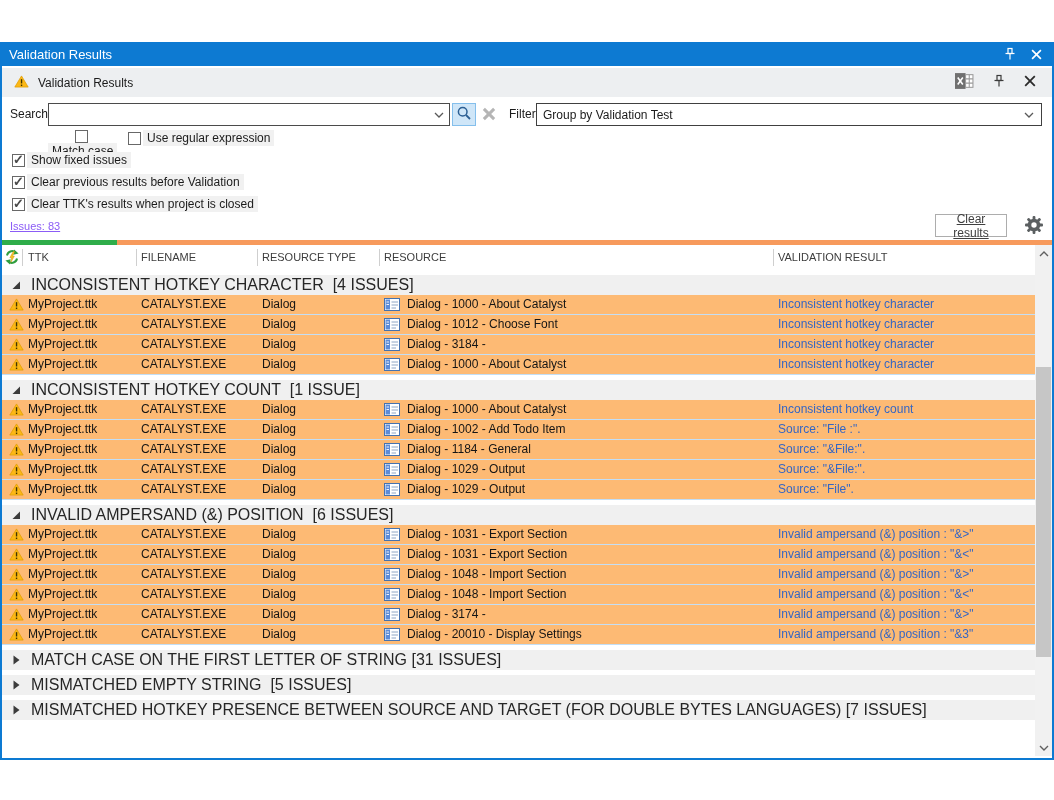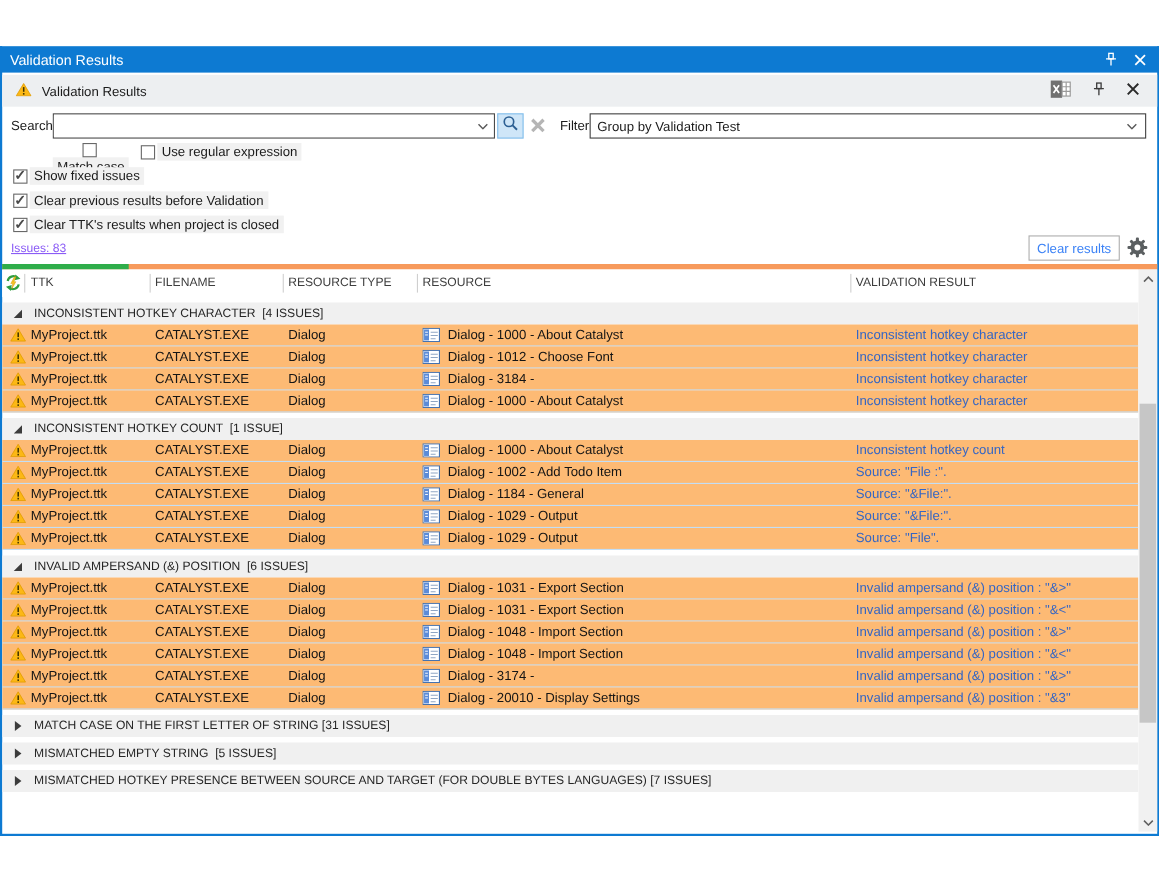--- a/index.html
+++ b/index.html
@@ -29,38 +29,38 @@
                  border:1px solid #404040;background:#fff;display:flex;align-items:center;font-size:12px;color:#1b1b1b;
                  padding-left:6px;}
   .filter-select .combo-chev{margin-left:auto;margin-right:2px;}
   
   .opt{position:absolute;display:flex;align-items:center;font-size:12px;color:#1b1b1b;height:16px;}
   .cb{width:13px;height:13px;box-sizing:border-box;border:1px solid #686868;background:#fff;position:relative;flex:0 0 13px;}
   .cb.checked::after{content:"\2713";position:absolute;left:0px;top:-3px;font-size:13px;font-weight:bold;color:#4a4a4a;}
   .opt .opt-label{background:#f1f1f1;padding:1px 4px 1px 4px;margin-left:2px;white-space:nowrap;}
   
   .issues{position:absolute;left:8px;top:178px;font-size:11px;color:#8b5cf6;text-decoration:underline;}
-  .clear-results{position:absolute;left:933px;top:172px;width:83px;height:23px;box-sizing:border-box;background:#fff;
-                 border:1px solid #adadad;font:12px "Liberation Sans",sans-serif;color:#3b82f6;
-                 display:flex;align-items:center;justify-content:center;cursor:pointer;}
+  .clear-results{position:absolute;left:933px;top:172px;width:72px;height:23px;box-sizing:border-box;background:#fff;
+                 border:1px solid #adadad;font:12px "Liberation Sans",sans-serif;color:#404040;
+                 display:flex;align-items:center;justify-content:center;cursor:pointer;text-decoration:underline;}
   .gear{position:absolute;left:1022px;top:173px;width:20px;height:20px;cursor:pointer;}
   
   .progress{position:absolute;left:0;top:198px;width:1050px;height:5px;background:#f79a5c;}
   .progress .green{height:100%;background:#2fad4a;width:115px;}
   
   .thead{position:absolute;left:0;top:203px;width:1033px;height:25px;background:#fff;font-size:11px;color:#3d3d3d;}
   .thead .hc{position:absolute;top:6px;white-space:nowrap;cursor:pointer;}
   .h0{left:26px;} .h1{left:139px;} .h2{left:260px;} .h3{left:382px;} .h4{left:776px;}
   .hsep{position:absolute;top:4px;height:17px;width:1px;background:#cfcfcf;}
   .s0{left:20px;} .s1{left:134px;} .s2{left:255px;} .s3{left:377px;} .s4{left:771px;}
   .sync-ico{position:absolute;left:2px;top:4px;}
   
   .tbody{position:absolute;left:0;top:228px;width:1033px;height:486px;overflow:hidden;}
   .group-header{position:relative;height:20px;margin-top:5px;background:#f0f0f0;display:flex;align-items:center;
-                font-size:11px;color:#262626;cursor:default;}
+                font-size:16px;color:#262626;cursor:default;}
   .tri{width:10px;height:10px;margin:0 10px 0 9px;flex:0 0 10px;display:flex;align-items:center;}
   .gh-label{white-space:pre;}
   .trow{position:relative;height:20px;box-sizing:border-box;border-bottom:1px solid #c3def5;background:#fdba74;font-size:12px;color:#151515;}
   .cell{position:absolute;top:0;line-height:19px;white-space:nowrap;}
   .c0{left:7px;top:3px;line-height:0;}
   .c1{left:26px;} .c2{left:139px;} .c3{left:260px;}
   .c4{left:382px;display:flex;align-items:center;gap:7px;height:19px;}
   .c4 .dlg-ico{line-height:0;}
   .c5{left:776px;color:#3566c4;}
   

